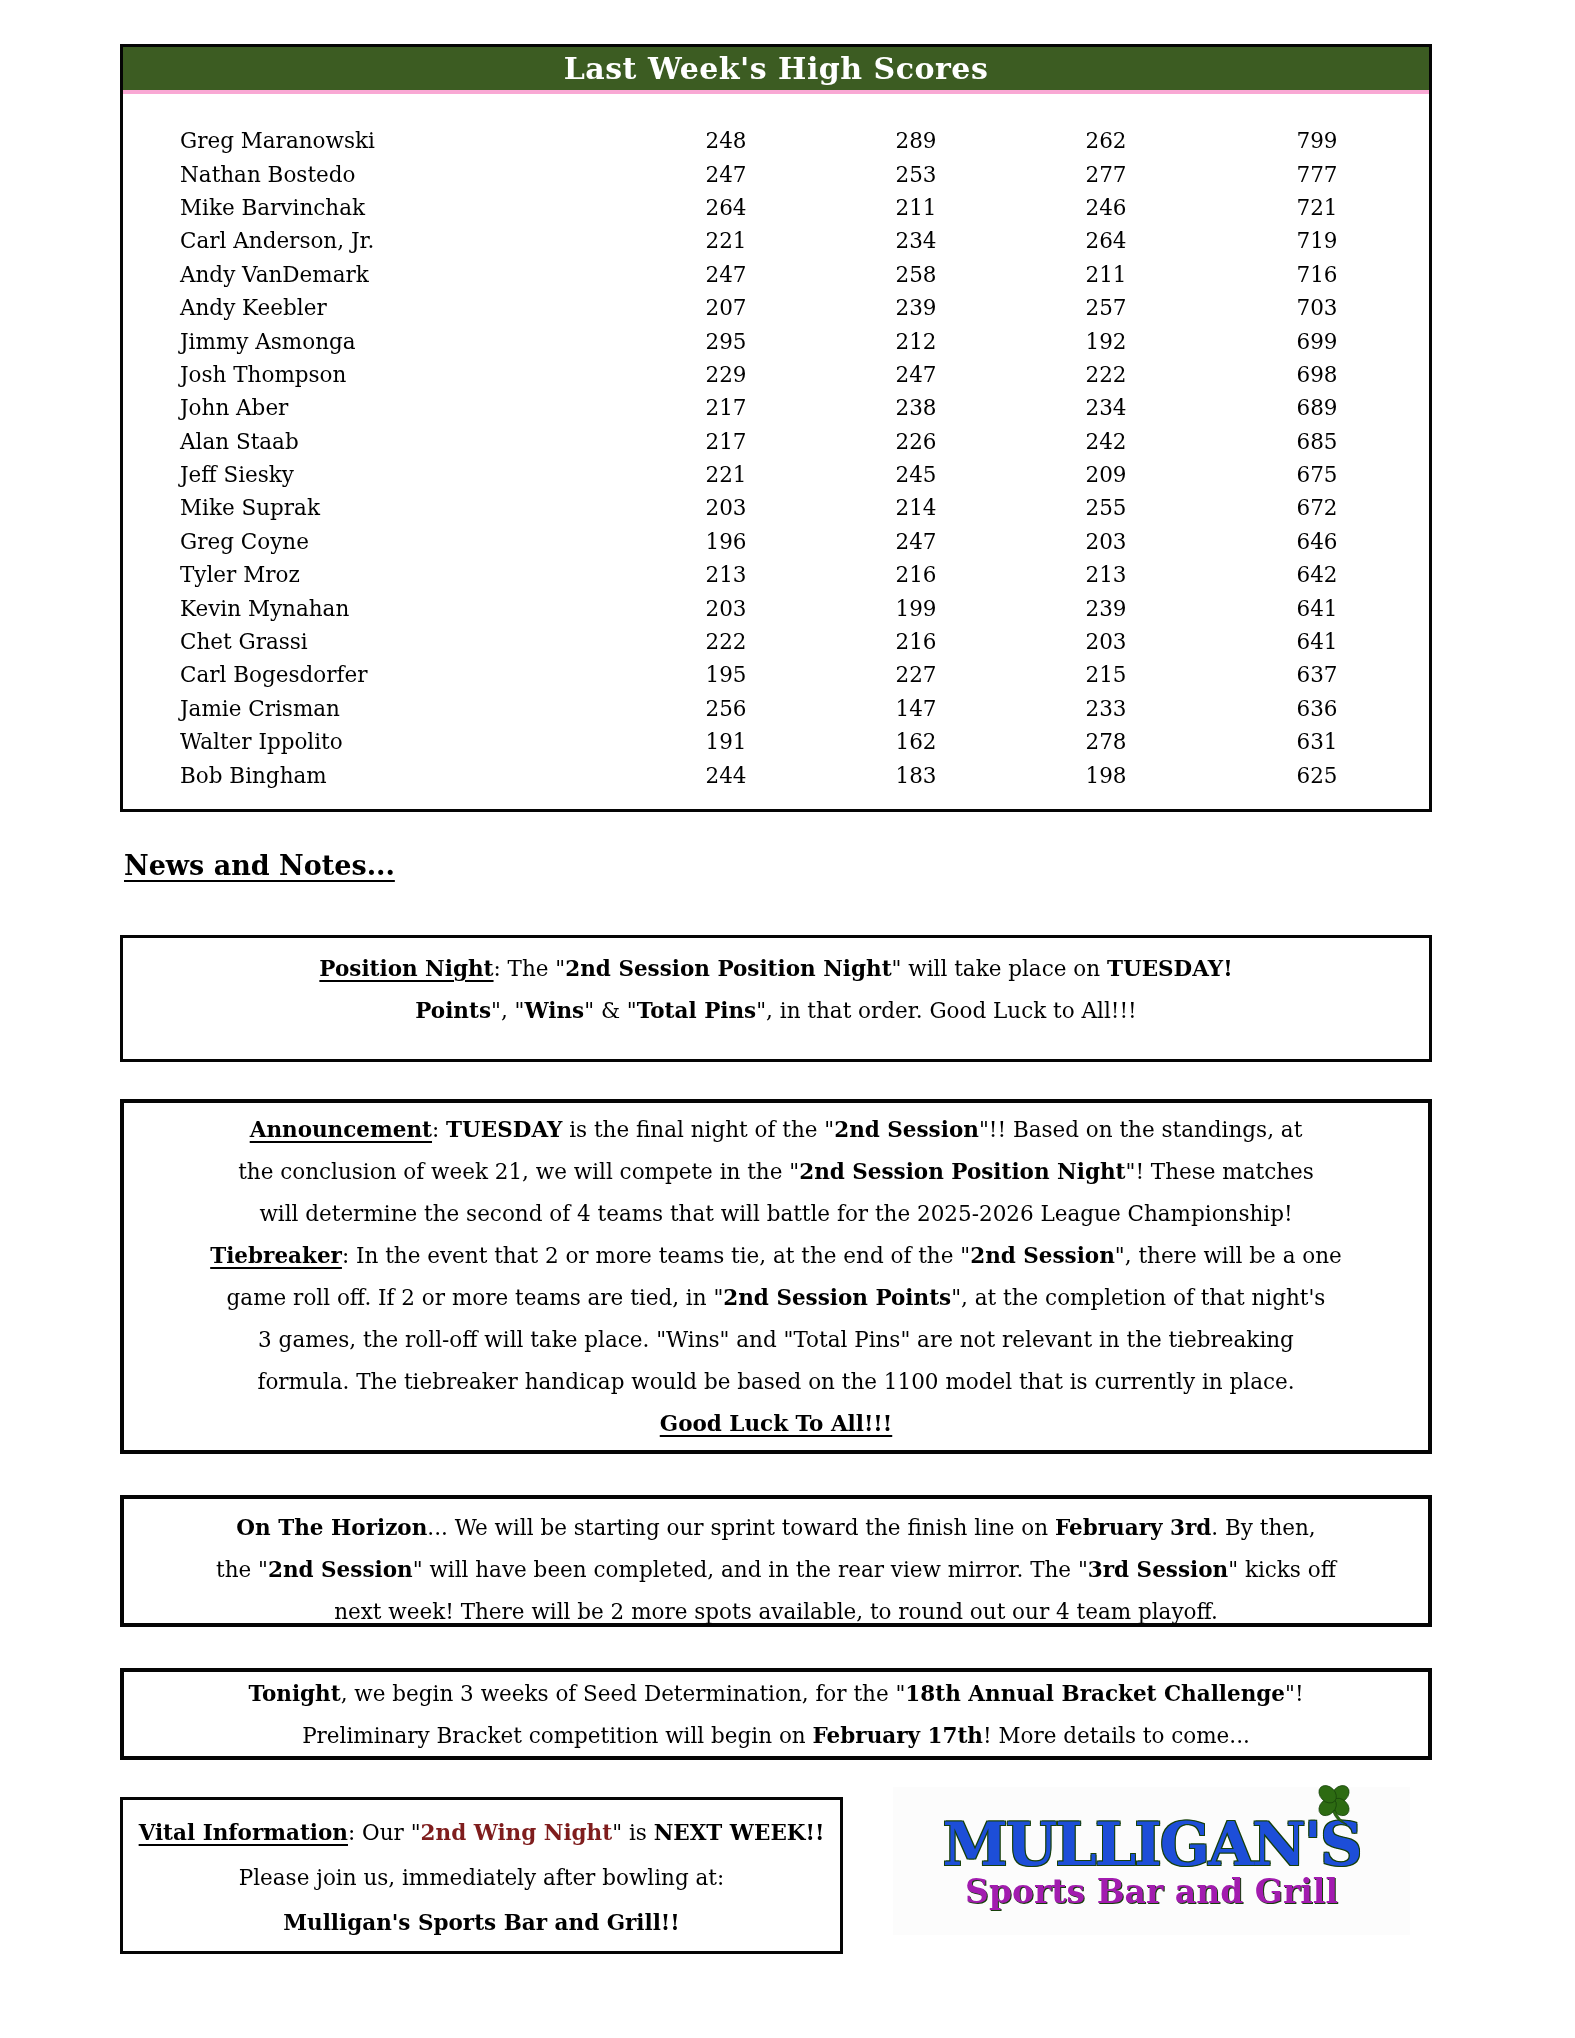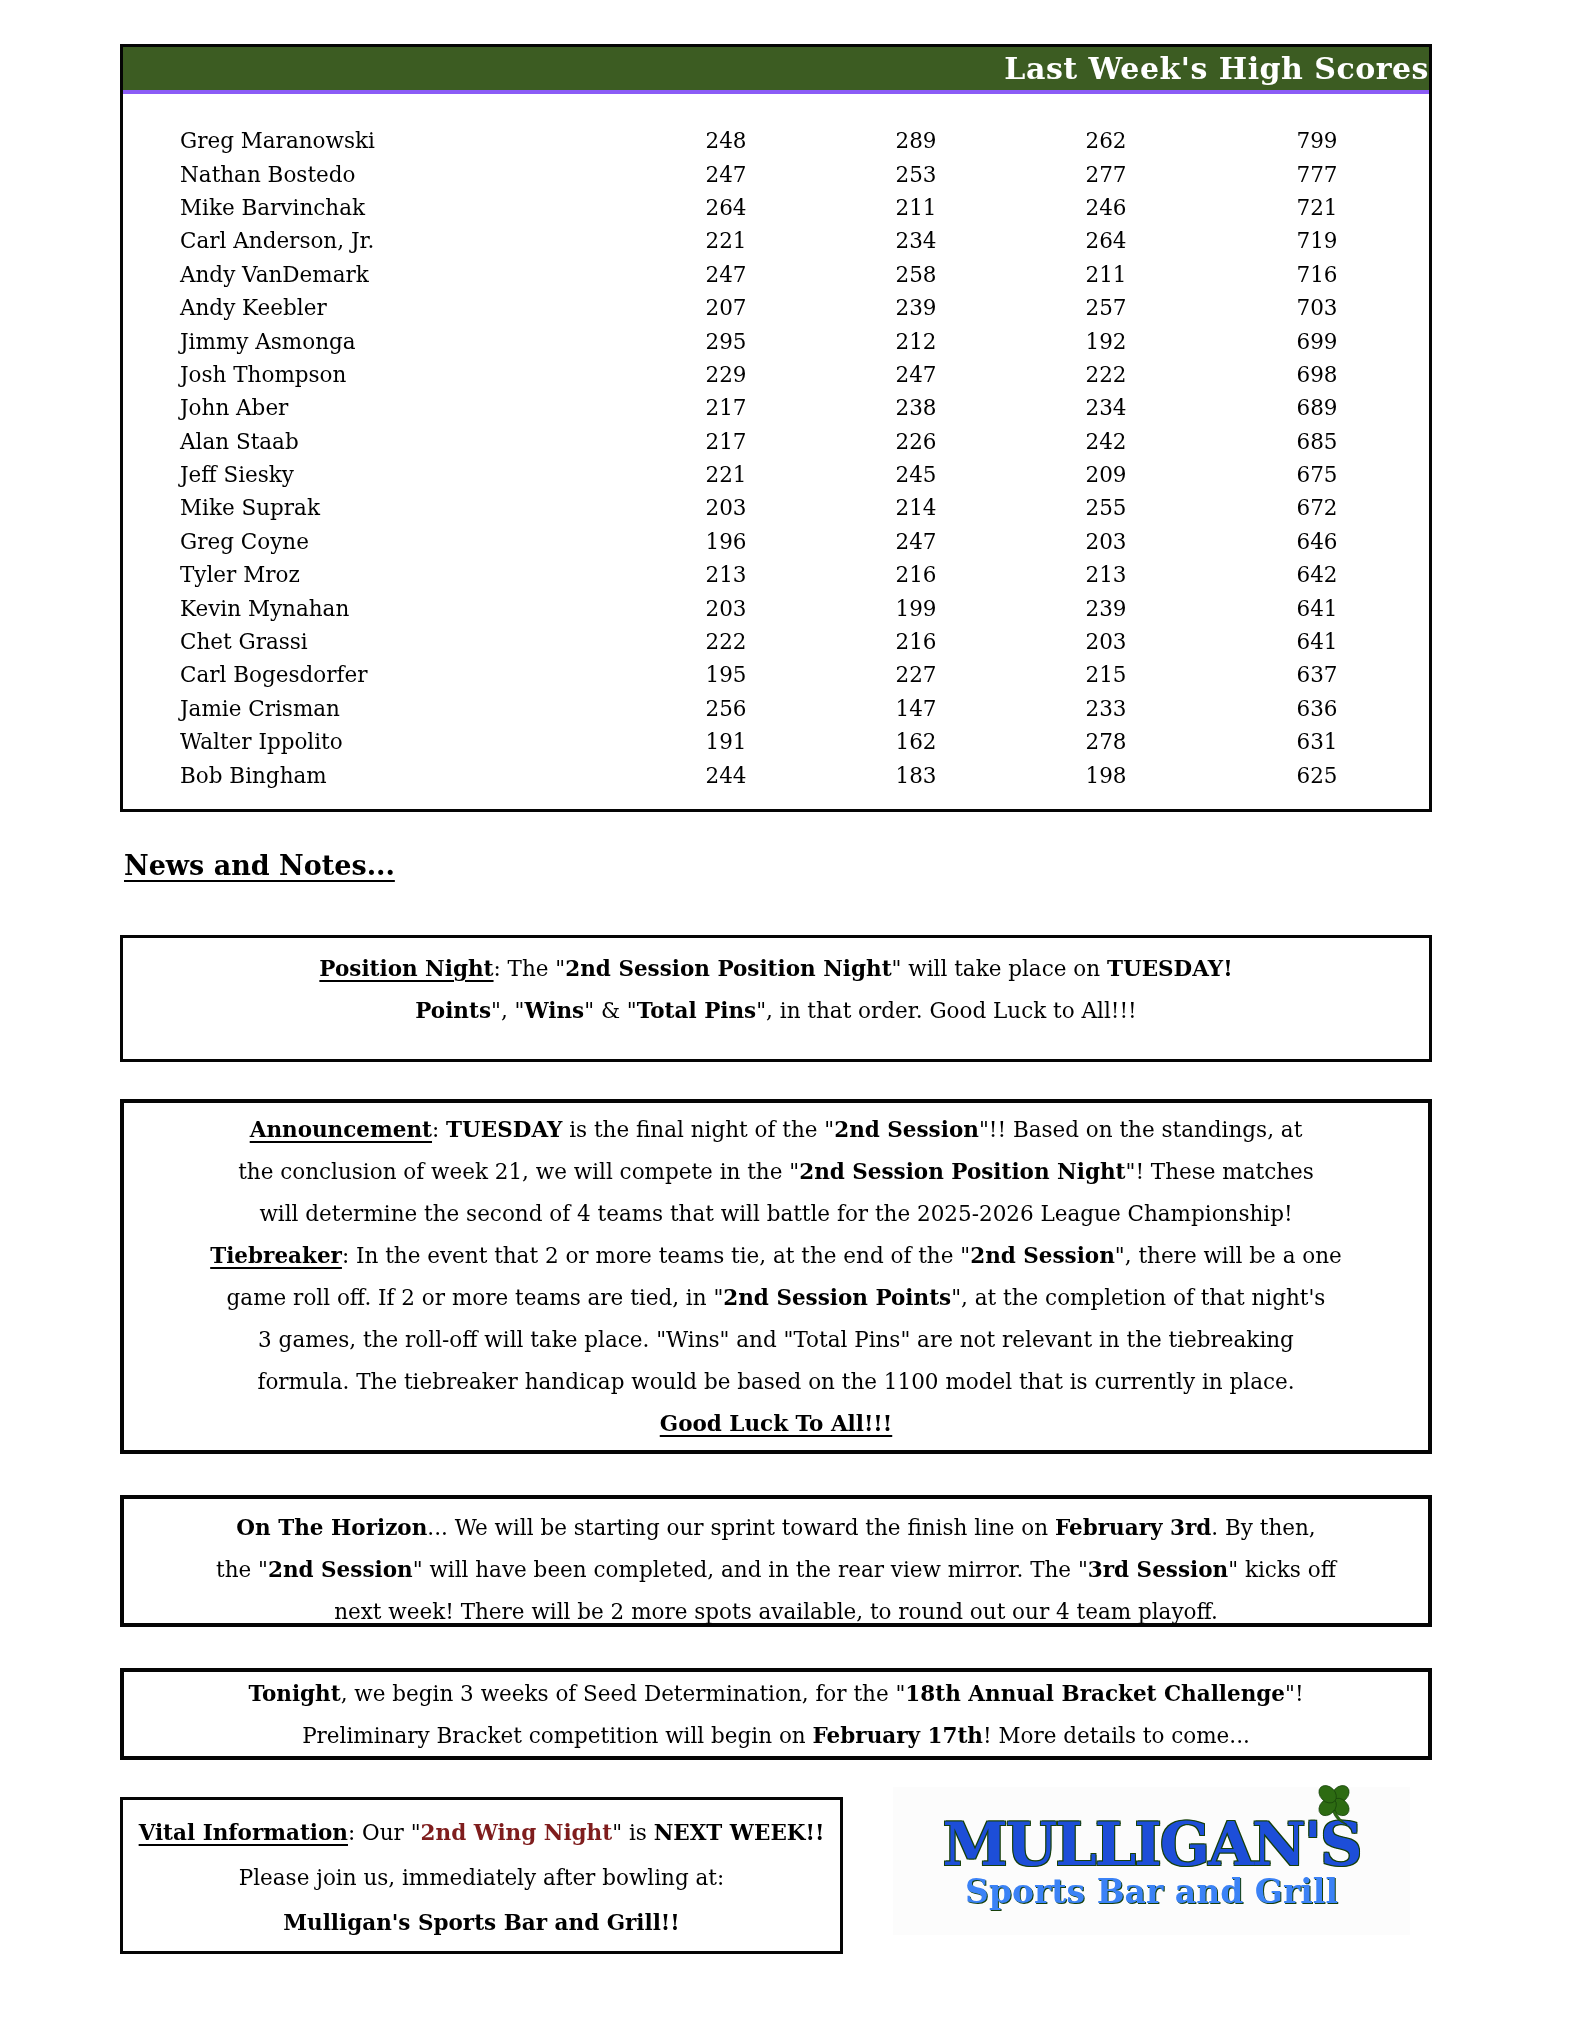--- a/index.html
+++ b/index.html
@@ -9,22 +9,22 @@
     font-family:"DejaVu Serif", serif; color:#000;
   }
   .abs { position:absolute; }
 
   
   #score-box {
     left:120px; top:44px; width:1312px; height:768px;
     border:3px solid #050505; background:#fff;
   }
   #score-head {
-    height:47px; background:#3c5c22; border-bottom:4px solid #8b5cf6;
-    display:flex; align-items:center; justify-content:flex-end;
+    height:47px; background:#3c5c22; border-bottom:4px solid #f9a8d4;
+    display:flex; align-items:center; justify-content:center;
   }
   #score-title {
     color:#ffffff; font-weight:bold; font-size:30px; letter-spacing:0.5px;
   }
   #score-rows { padding-top:30px; }
   .srow {
     display:grid; grid-template-columns:500px 206px 174px 206px 216px;
     height:33.4px; align-items:center; font-size:21.5px;
   }
   .cname { padding-left:57px; white-space:nowrap; }
@@ -57,21 +57,21 @@
     background:#fcfcfc; text-align:center;
   }
   #logo-word {
     margin-top:30px; font-size:59px; line-height:56px; font-weight:bold;
     color:#1d4ed8; letter-spacing:-2px;
     text-shadow:1px 1px 0 #16400a, -1px -1px 0 #16400a, 1px -1px 0 #16400a, -1px 1px 0 #16400a;
     white-space:nowrap;
   }
   #logo-sub {
     font-size:33px; line-height:38px; font-weight:bold;
-    color:#3b82f6;
+    color:#a21caf;
     text-shadow:1px 1px 0 #16400a;
     white-space:nowrap;
   }
   #clover { position:absolute; right:52px; top:-8px; width:48px; height:48px; }
 </style>
 </head>
 <body>
 
 <div class="abs" id="score-box">
   <div id="score-head" style="background: rgb(60, 92, 34);">

